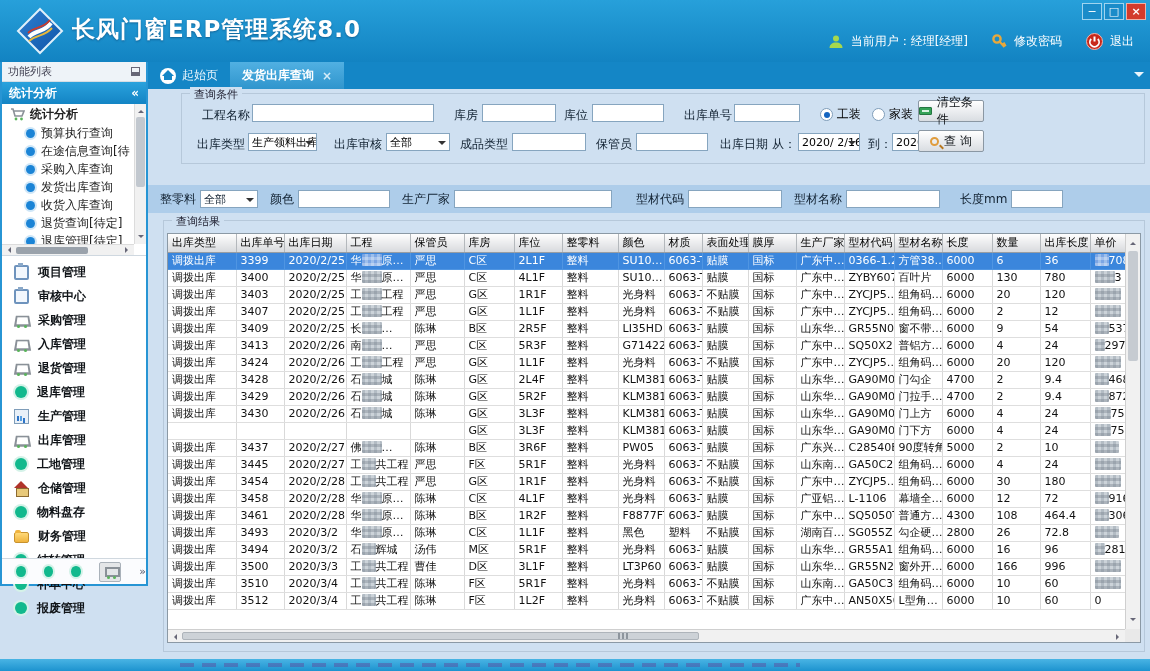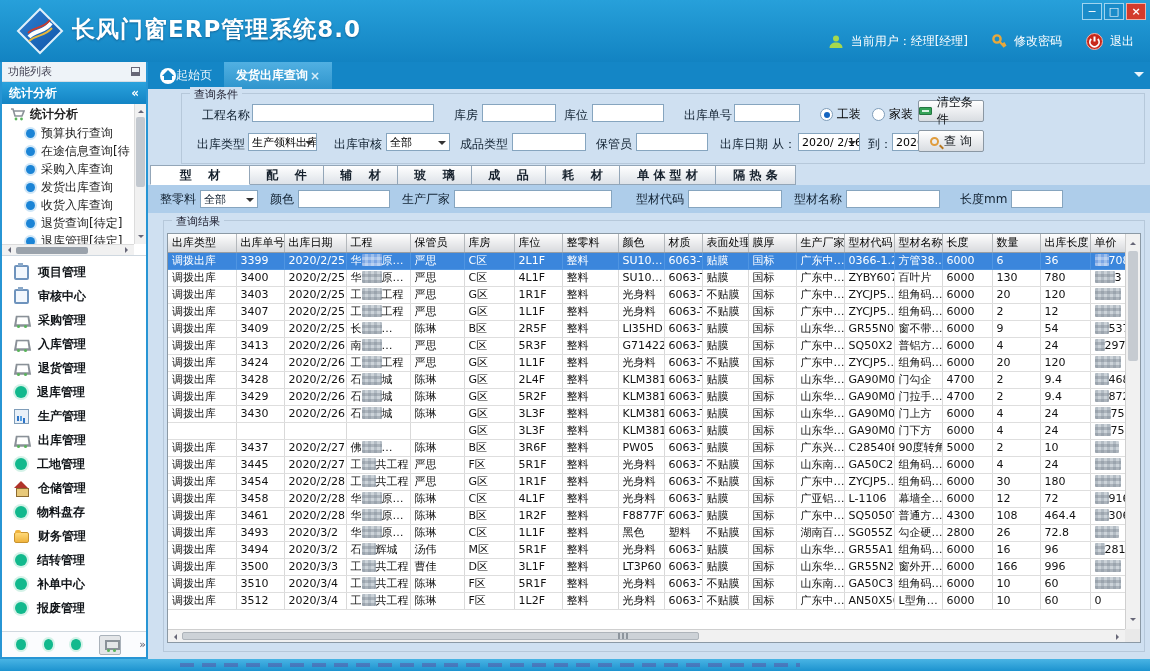--- a/index.html
+++ b/index.html
@@ -14,21 +14,21 @@
     text-shadow:0 1px 2px rgba(0,40,80,.45);letter-spacing:1px;}
   .win-controls{position:absolute;right:4px;top:3px;display:flex;gap:2px;}
   .wbtn{width:20px;height:17px;border:1px solid #9fd4ef;background:#1b8cc9;color:#fff;
     font-size:11px;line-height:15px;text-align:center;cursor:pointer;}
   .wbtn.close{background:#d33b2c;border-color:#f0b0a6;font-weight:bold;}
   .user-row{position:absolute;right:16px;top:33px;display:flex;align-items:center;gap:7px;
     color:#fff;font-size:12px;}
   .user-row .gap{width:10px;}
 
   
-  .sidebar{position:absolute;left:0;top:62px;width:148px;height:597px;background:#fff;
+  .sidebar{position:absolute;left:0;top:62px;width:148px;height:524px;background:#fff;
     border:2px solid #2795d4;border-top:none;}
   .sb-title{height:20px;background:#eef3f8;color:#445;font-size:11px;display:flex;
     align-items:center;padding:0 6px;justify-content:space-between;border-bottom:1px solid #d6dde4;}
   .pin{width:9px;height:9px;border:1px solid #667;border-bottom-width:4px;display:inline-block;}
   .sb-section{height:22px;background:linear-gradient(#2aa2dd,#1384c4);color:#fff;font-size:12px;
     font-weight:bold;display:flex;align-items:center;justify-content:space-between;padding:0 7px;}
   .tree{position:relative;height:152px;overflow:hidden;border-bottom:1px solid #cfd8e0;background:#fff;}
   .tree-root{display:flex;align-items:center;gap:5px;height:20px;padding-left:8px;
     font-size:12px;font-weight:bold;color:#222;}
   .tree ul{list-style:none;margin:0;padding:0 0 0 24px;}
@@ -71,21 +71,21 @@
   .sb-cartbtn{width:26px;height:20px;background:#e4e6e8;border:1px solid #aab2ba;border-radius:2px;
     position:relative;cursor:pointer;}
   .sb-cartbtn::before{content:"";position:absolute;left:5px;top:4px;width:11px;height:6px;border:2px solid #8a9198;}
   .sb-cartbtn::after{content:"";position:absolute;left:7px;bottom:2px;width:3px;height:3px;border-radius:50%;
     background:#59b35a;box-shadow:6px 0 0 #59b35a;}
   .sb-more{color:#556;font-size:11px;cursor:pointer;line-height:10px;text-align:center;}
 
   
   .main{position:absolute;left:148px;top:62px;width:1002px;height:597px;}
   .tabbar{position:absolute;left:0;top:0;right:0;height:27px;background:#1486c6;display:flex;align-items:flex-end;}
-  .tab{height:27px;display:flex;align-items:center;padding:0 12px;color:#eaf5fc;font-size:12px;cursor:pointer;}
+  .tab{height:27px;display:flex;align-items:center;gap:6px;padding:0 12px;color:#eaf5fc;font-size:12px;cursor:pointer;}
   .tab.active{background:linear-gradient(#51b0e2,#2f95cd);color:#fff;font-weight:bold;}
   .tab .close{font-size:12px;color:#d5ecf8;margin-left:2px;}
   .home-ico{width:16px;height:16px;border-radius:50%;background:#fff;position:relative;}
   .home-ico::after{content:"";position:absolute;left:4px;top:7px;width:8px;height:5px;background:#1486c6;}
   .home-ico::before{content:"";position:absolute;left:2px;top:2px;width:0;height:0;
     border-left:6px solid transparent;border-right:6px solid transparent;border-bottom:6px solid #1486c6;}
   .tab-list{position:absolute;right:6px;top:10px;width:0;height:0;
     border:5px solid transparent;border-top-color:#eaf5fc;cursor:pointer;}
 
   .querybox{position:absolute;left:0;top:27px;right:0;height:76px;background:#cfe0f1;margin-left:30px;}
@@ -387,30 +387,20 @@
         <div class="dd" style="left:710px;top:39px;width:62px">
           <span>2020/ 3/16</span>
           </div>
         <div class="btn" style="left:736px;top:36px">
           <span class="ico-mag"></span>
           <span>查  询</span>
         </div>
       </div>
     </div>
 
-    <div class="mat-tabs">
-        <div class="mtab active" style="width: 100px;">型    材</div>
-        <div class="mtab" style="width: 74px;">配    件</div>
-        <div class="mtab" style="width: 74px;">辅    材</div>
-        <div class="mtab" style="width: 74px;">玻    璃</div>
-        <div class="mtab" style="width: 74px;">成    品</div>
-        <div class="mtab" style="width: 74px;">耗    材</div>
-        <div class="mtab" style="width: 96px;">单 体 型 材</div>
-        <div class="mtab" style="width: 80px;">隔 热 条</div>
-      </div>
 
     <div class="subfilter">
       <span class="lbl">整零料</span>
       <div class="sf-dd">
         <span>全部</span>
         </div>
       <span class="lbl">颜色</span>
       <input class="sf-input" style="width: 92px;">
       <span class="lbl">生产厂家</span>
       <input class="sf-input" style="width: 158px;">

